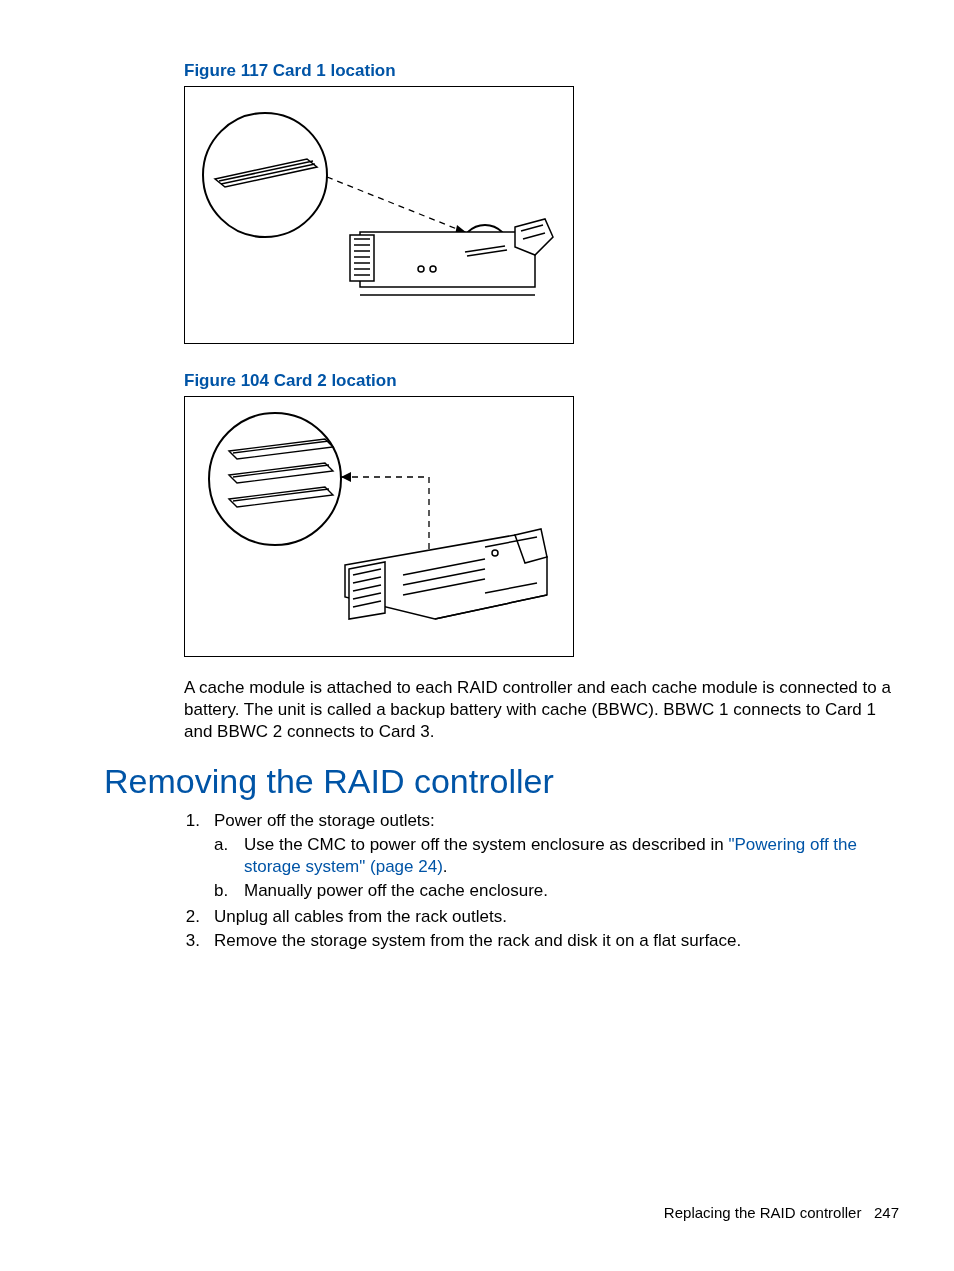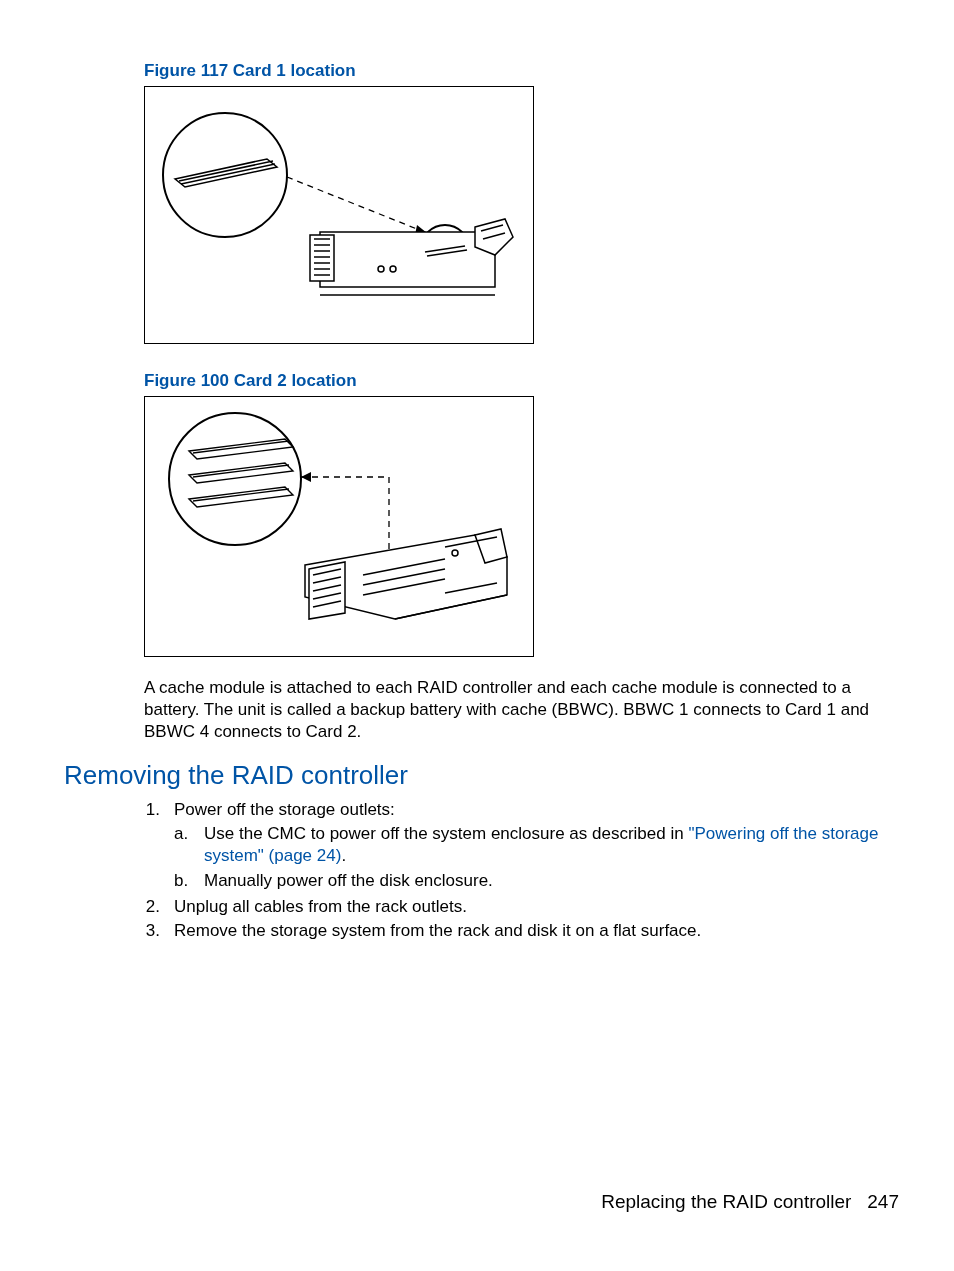--- a/index.html
+++ b/index.html
@@ -7,21 +7,21 @@
     width: 954px;
     height: 1271px;
     background: #fff;
     font-family: Arial, Helvetica, sans-serif;
     color: #000;
     position: relative;
     font-size: 17px;
     line-height: 1.3;
   }
   .page {
-    padding: 60px 55px 40px 64px;
+    padding: 60px 55px 40px 104px;
   }
   .figure-caption {
     color: #0054a6;
     font-weight: bold;
     font-size: 17px;
     margin-left: 80px;
     margin-bottom: 4px;
   }
   .figure-box {
     margin-left: 80px;
@@ -34,21 +34,21 @@
   .fig1 { width: 390px; height: 258px; margin-bottom: 26px; }
   .fig2 { width: 390px; height: 261px; margin-bottom: 20px; }
   .body-text {
     margin-left: 80px;
     margin-right: 4px;
     margin-bottom: 16px;
   }
   h2.section-heading {
     color: #0054a6;
     font-weight: normal;
-    font-size: 26px;
+    font-size: 34px;
     margin-left: 0;
     margin-bottom: 6px;
   }
   ol.main-list {
     margin-left: 80px;
     list-style: none;
   }
   ol.main-list > li {
     display: flex;
     margin-bottom: 2px;
@@ -66,23 +66,23 @@
     display: flex;
     margin-bottom: 2px;
   }
   ol.sub-list .letter {
     min-width: 30px;
     padding-right: 14px;
   }
   .link { color: #0054a6; }
   .footer {
     position: absolute;
-    bottom: 56px;
+    bottom: 49px;
     right: 55px;
-    font-size: 19px;
+    font-size: 15px;
   }
   svg { display: block; }
 </style>
 </head>
 <body>
 
 <div class="page">
 
   <div class="figure-caption">Figure 117 Card 1 location</div>
   <div class="figure-box fig1">
@@ -122,21 +122,21 @@
         <line x1="338" y1="152" x2="360" y2="146"></line>
 
         <line x1="280" y1="165" x2="320" y2="159"></line>
         <line x1="282" y1="169" x2="322" y2="163"></line>
 
         <line x1="175" y1="208" x2="350" y2="208"></line>
       </g>
     </svg>
   </div>
 
-  <div class="figure-caption">Figure 100 Card 2 location</div>
+  <div class="figure-caption">Figure 104 Card 2 location</div>
   <div class="figure-box fig2">
     <svg width="388" height="259" viewBox="0 0 388 259">
 
       <circle cx="90" cy="82" r="66" fill="#fff" stroke="#000" stroke-width="2"></circle>
 
       <g stroke="#000" stroke-width="1.4" fill="#fff">
         <polygon points="44,54 140,42 148,50 52,62"></polygon>
         <polygon points="44,78 140,66 148,74 52,86"></polygon>
         <polygon points="44,102 140,90 148,98 52,110"></polygon>
 
@@ -168,39 +168,39 @@
         <polygon points="330,138 356,132 362,160 340,166" fill="#fff"></polygon>
 
         <line x1="300" y1="150" x2="352" y2="140"></line>
         <line x1="300" y1="196" x2="352" y2="186"></line>
         <circle cx="310" cy="156" r="3" fill="none"></circle>
         <line x1="250" y1="222" x2="362" y2="198"></line>
       </g>
     </svg>
   </div>
 
-  <p class="body-text">A cache module is attached to each RAID controller and each cache module is connected to a battery. The unit is called a backup battery with cache (BBWC). BBWC 1 connects to Card 1 and BBWC 4 connects to Card 2.</p>
+  <p class="body-text">A cache module is attached to each RAID controller and each cache module is connected to a battery. The unit is called a backup battery with cache (BBWC). BBWC 1 connects to Card 1 and BBWC 2 connects to Card 3.</p>
 
   <h2 class="section-heading">Removing the RAID controller</h2>
 
   <ol class="main-list">
     <li>
       <span class="num">1.</span>
       <div style="flex:1">
         <span>Power off the storage outlets:</span>
         <ol class="sub-list">
           <li>
             <span class="letter">a.</span>
             <div style="flex:1">
               <span>Use the CMC to power off the system enclosure as described in </span><span class="link">"Powering off the storage system" (page 24)</span><span>.</span>
             </div>
           </li>
           <li>
             <span class="letter">b.</span>
-            <div style="flex:1">Manually power off the disk enclosure.</div>
+            <div style="flex:1">Manually power off the cache enclosure.</div>
           </li>
         </ol>
       </div>
     </li>
     <li>
       <span class="num">2.</span>
       <div style="flex:1">Unplug all cables from the rack outlets.</div>
     </li>
     <li>
       <span class="num">3.</span>

